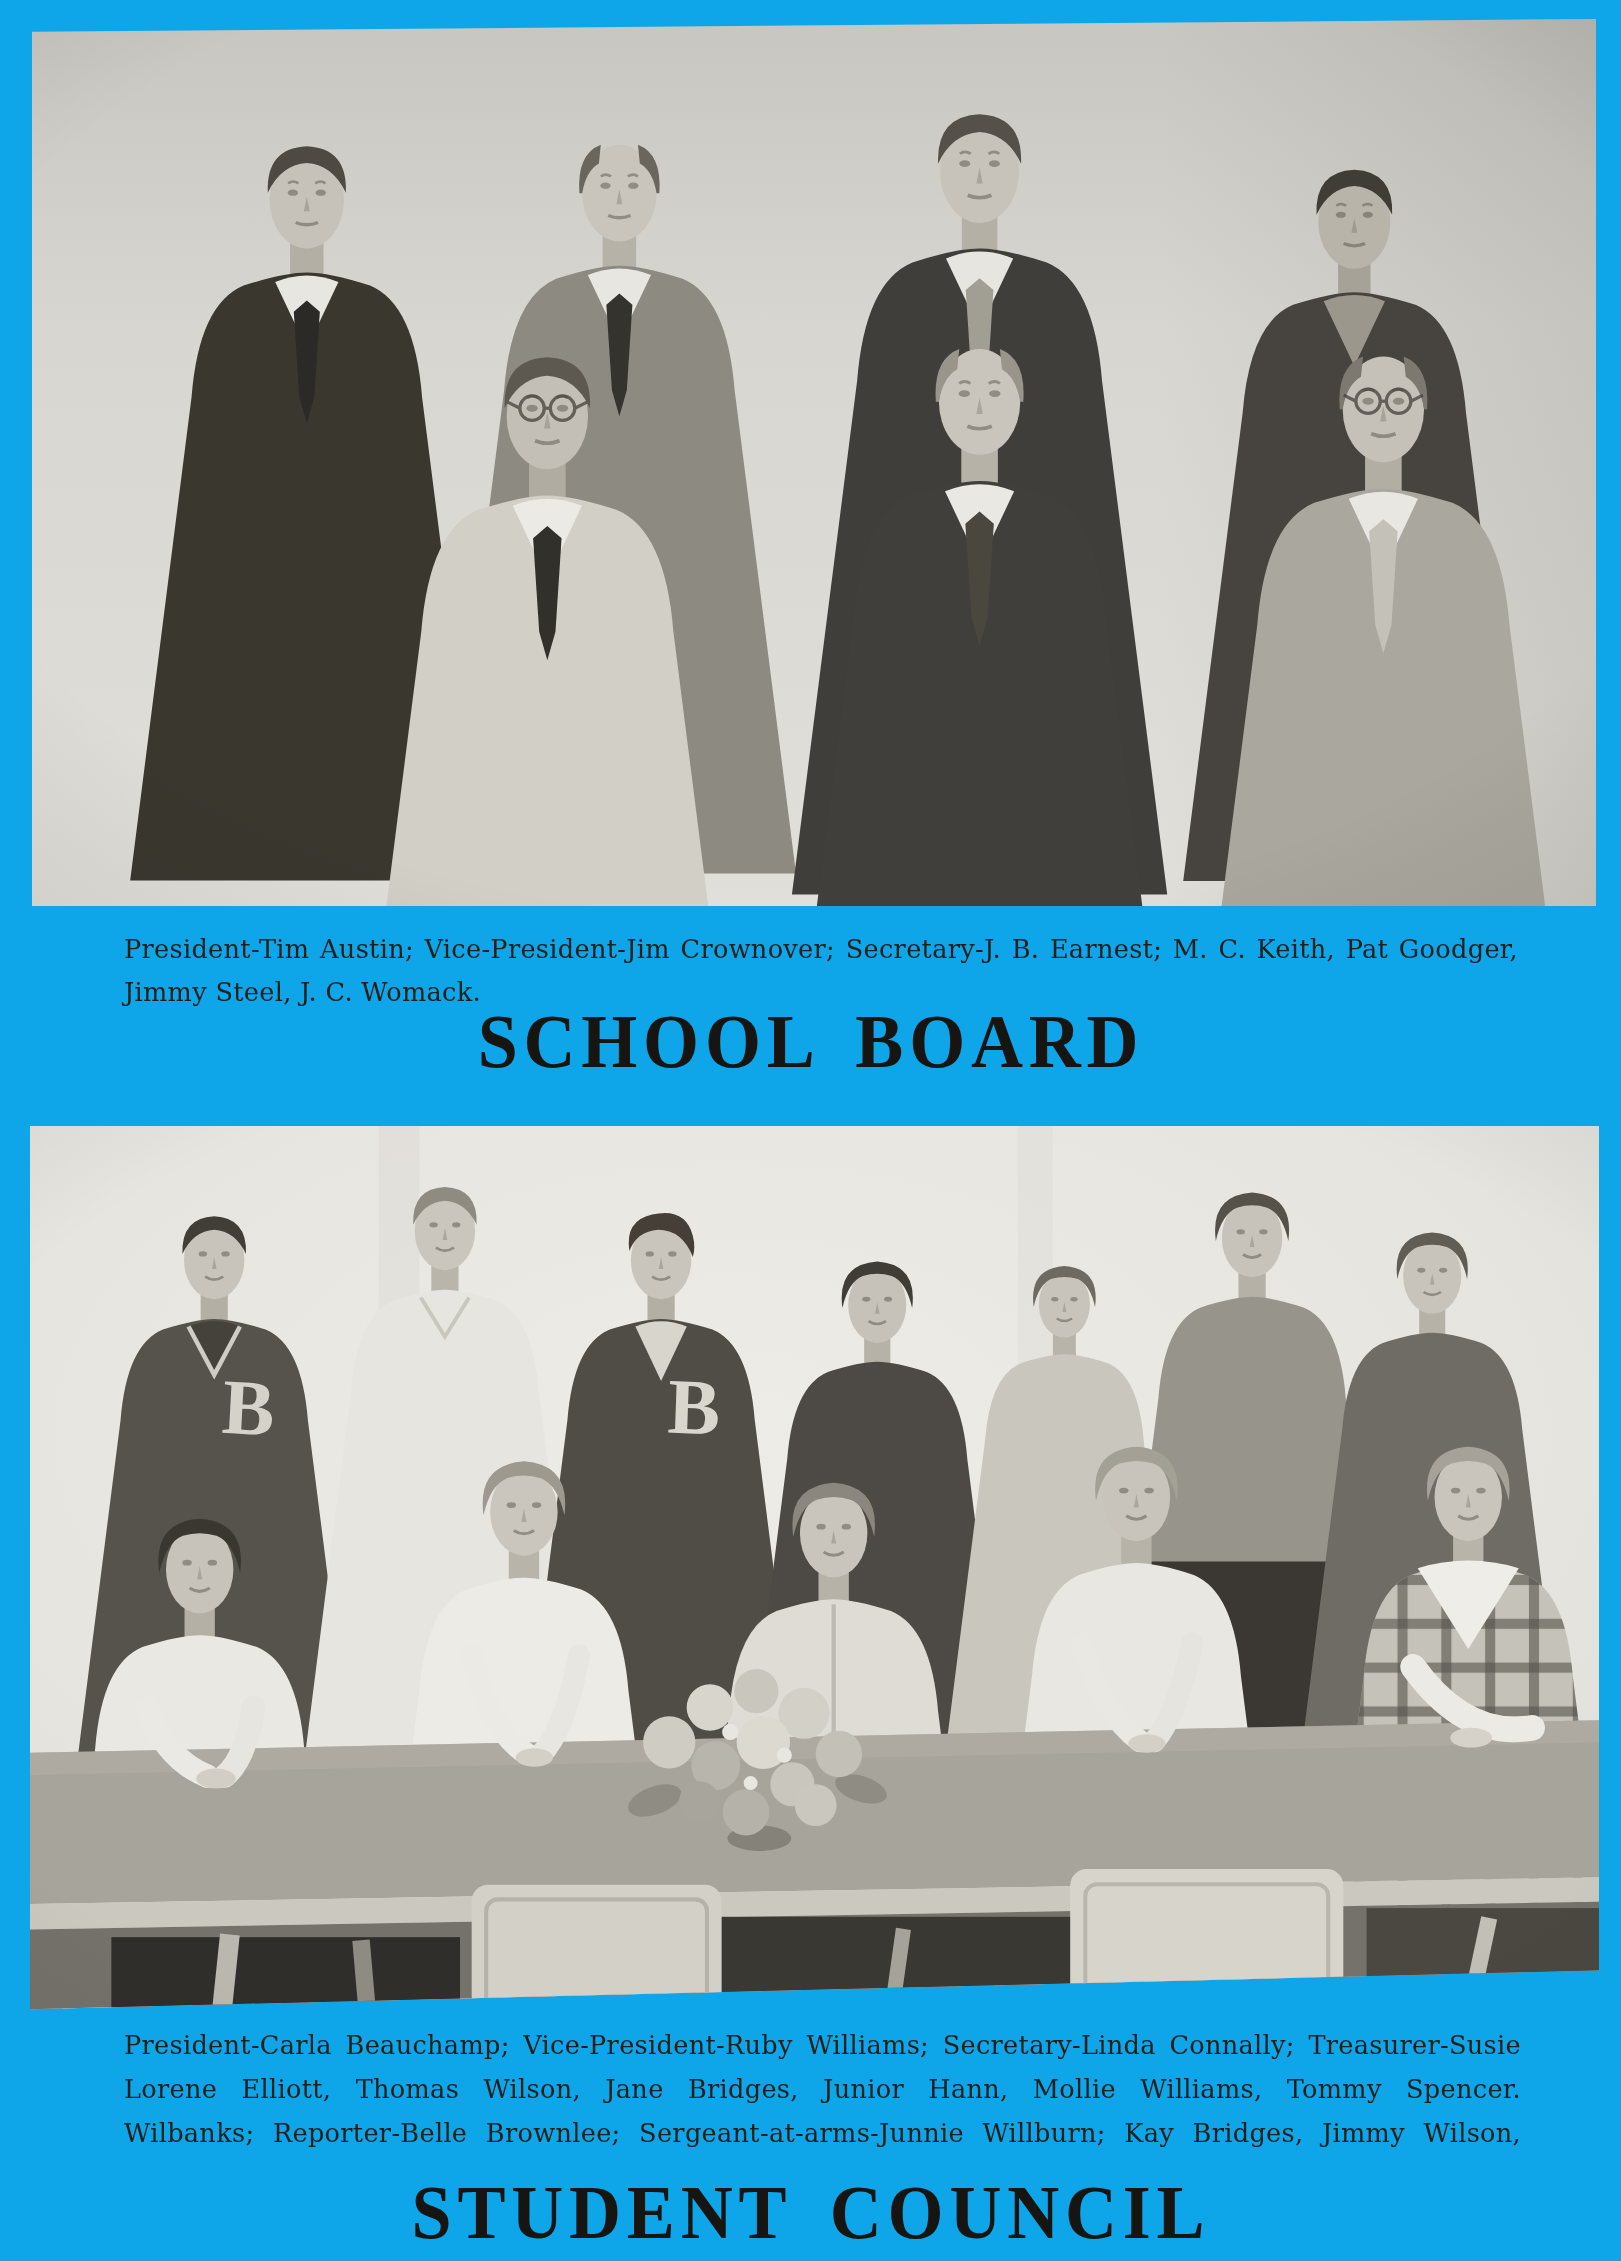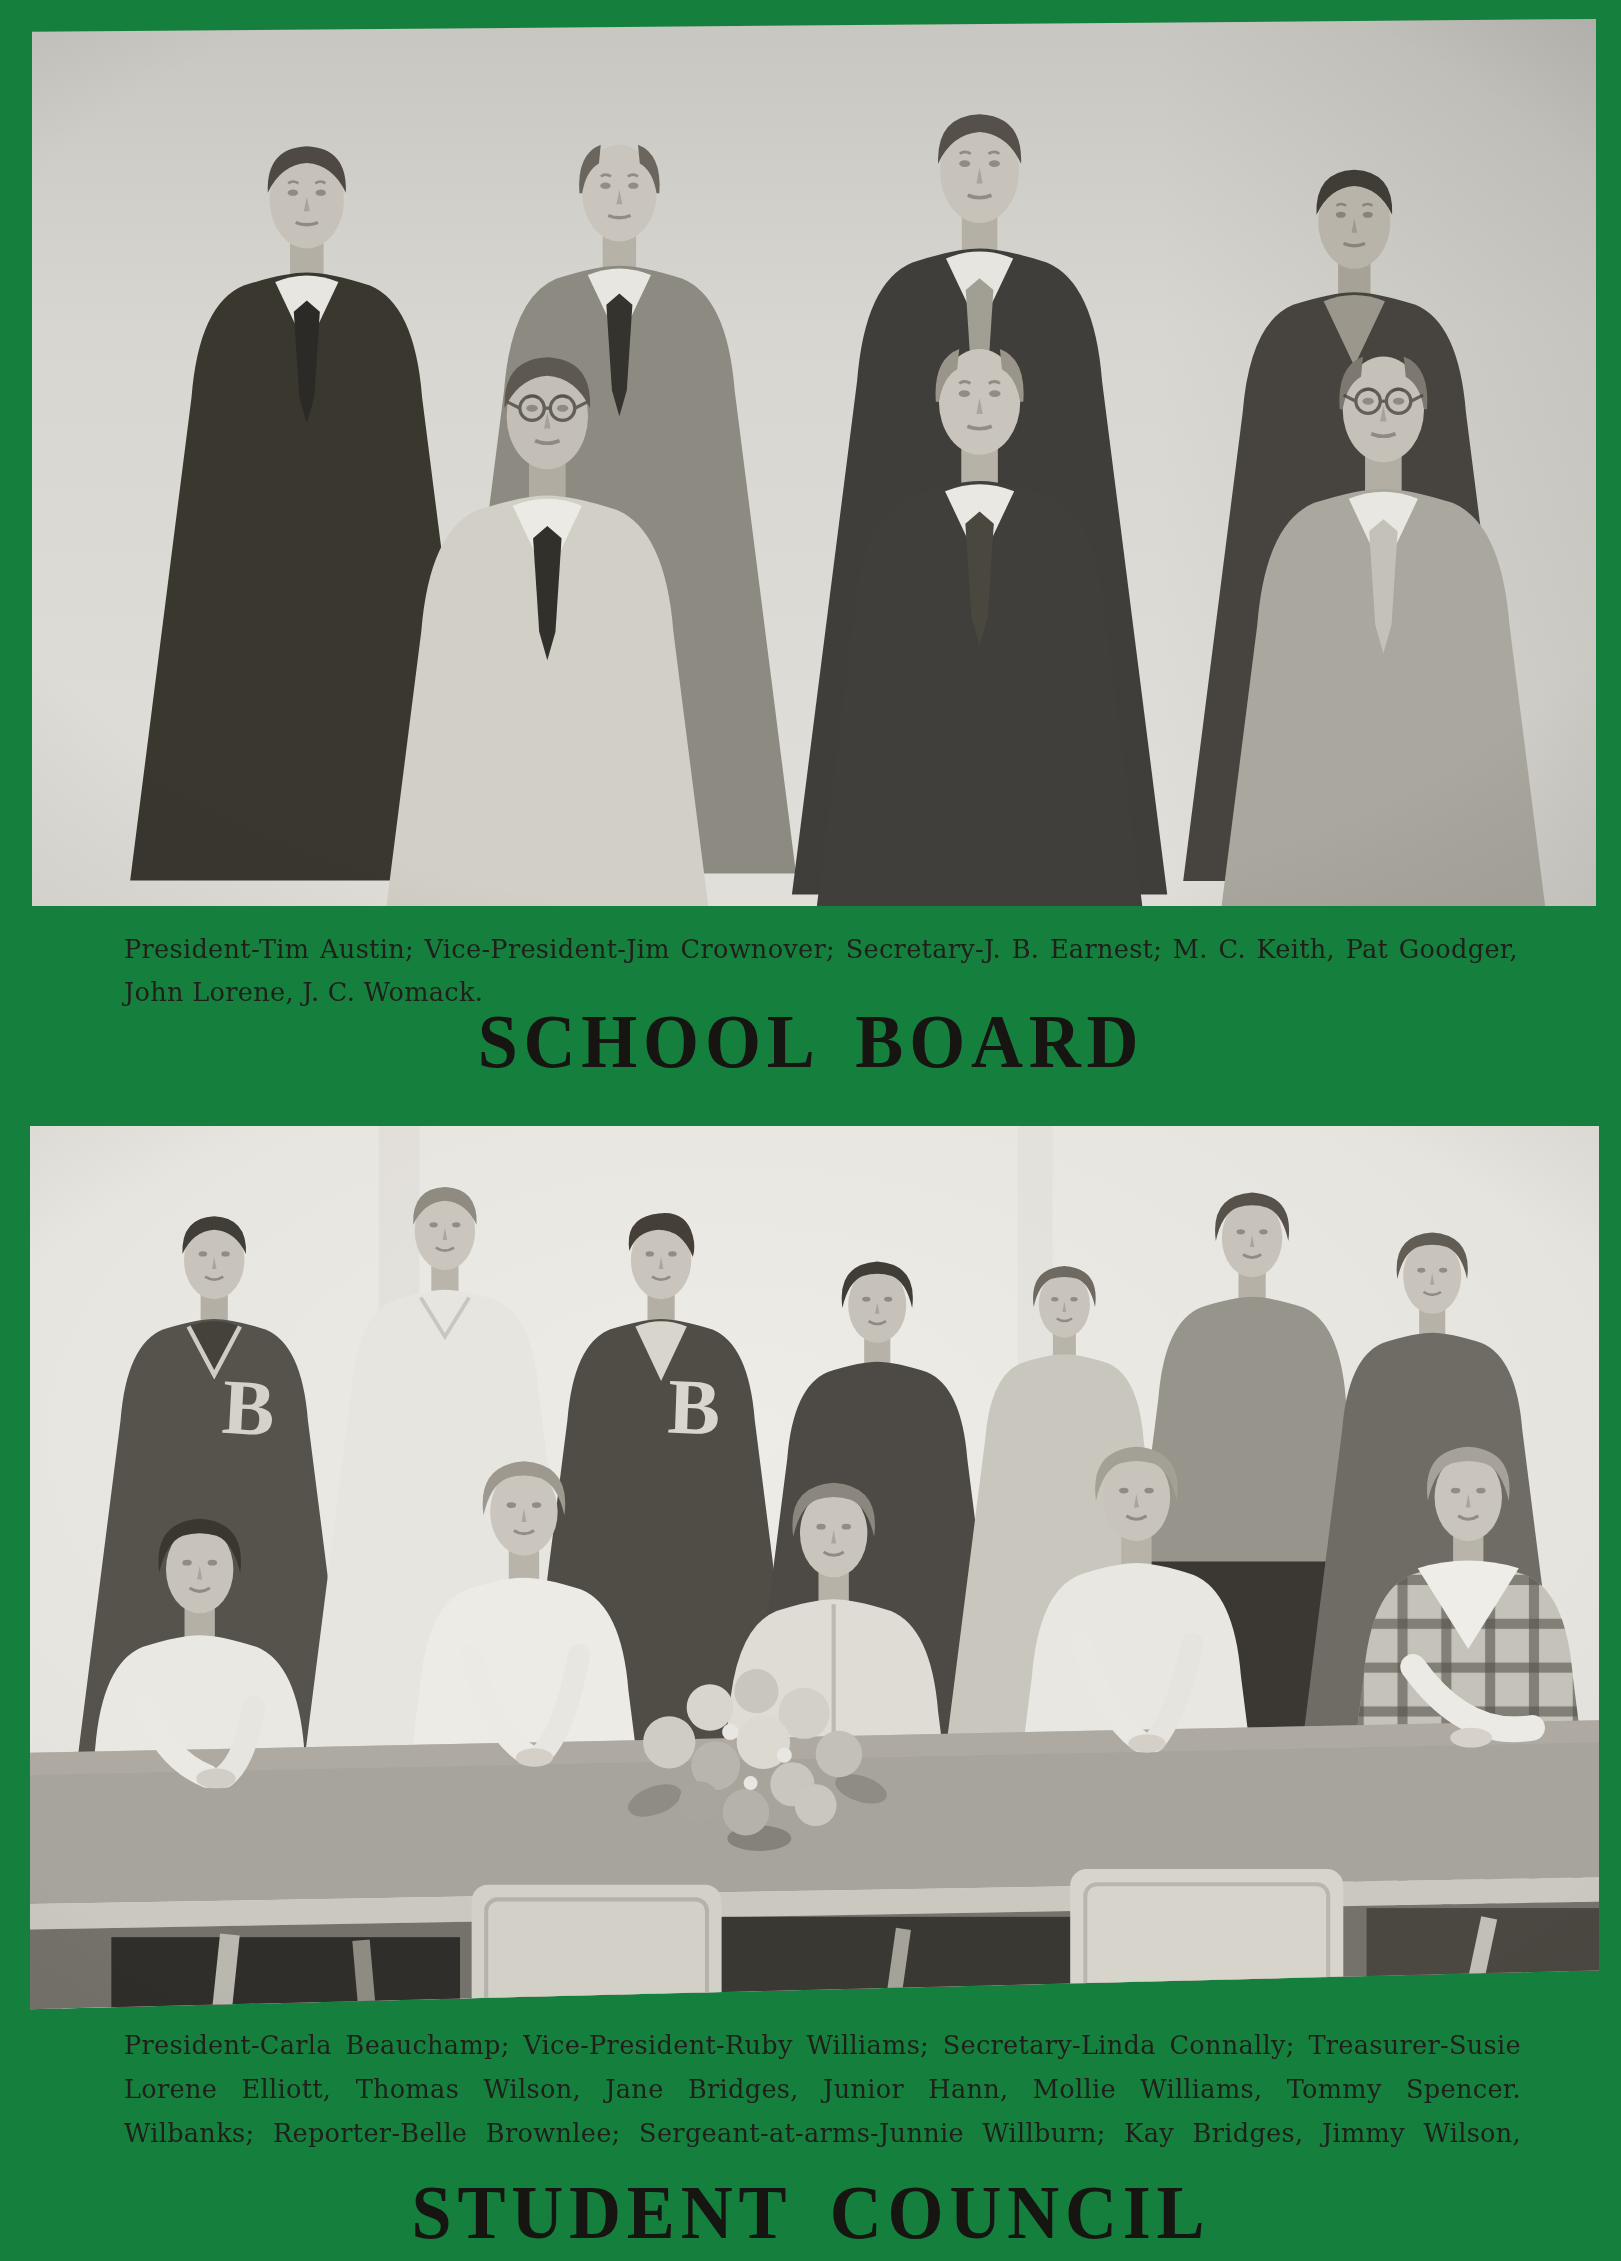--- a/index.html
+++ b/index.html
@@ -1,16 +1,16 @@
 <!DOCTYPE html>
 <html style="font-size:9.3px"><head>
 <meta charset="utf-8">
 <style>
   html,body{margin:0;padding:0;background:#f7f6f2;}
-  .page{position:relative;width:1622px;height:2261px;background:#15803d;overflow:hidden;
+  .page{position:relative;width:1622px;height:2261px;background:#0ea5e9;overflow:hidden;
         font-family:"Liberation Serif",serif;color:#1c1b18;}
   .photo{position:absolute;overflow:hidden;}
   .photo svg{display:block;width:100%;height:100%;}
   #photo-top{left:32px;top:19px;width:1564px;height:887px;
              clip-path:polygon(0 12.8px,100% 0,100% 100%,0 100%);}
   #photo-bottom{left:30px;top:1126px;width:1569px;height:885px;
              clip-path:polygon(0 0,100% 0,100% 95.4%,0 99.8%);}
   .caption{position:absolute;font-family:"DejaVu Serif",serif;font-size:25.6px;
            color:#201f1b;letter-spacing:0.3px;}
   .caption .cl{text-align:justify;text-align-last:justify;}
@@ -135,21 +135,21 @@
         <use href="#t-face"></use>
           <use href="#t-glasses"></use>
       </g>
 
       <rect width="2692" height="1527" fill="url(#tvig)"></rect>
     </svg>
   </div>
 
   <div id="caption-board" class="caption">
     <div class="cl">President-Tim Austin; Vice-President-Jim Crownover; Secretary-J. B. Earnest; M. C. Keith, Pat Goodger,</div>
-    <div class="cl-plain">John Lorene, J. C. Womack.</div>
+    <div class="cl-plain">Jimmy Steel, J. C. Womack.</div>
   </div>
 
   <div id="heading-board" class="big-heading">SCHOOL BOARD</div>
 
   <div id="photo-bottom" class="photo" role="img" aria-label="Black-and-white photograph of the student council: seven students standing, two boys in letter jackets with a B patch, and five girls seated at a long table with a flower centerpiece">
     <svg viewBox="0 0 2700 1522" preserveAspectRatio="none">
       <defs>
         <radialGradient id="bbg" cx="0.45" cy="0.35" r="0.9">
           <stop offset="0" stop-color="#eeece7"></stop>
           <stop offset="0.6" stop-color="#e6e4df"></stop>

